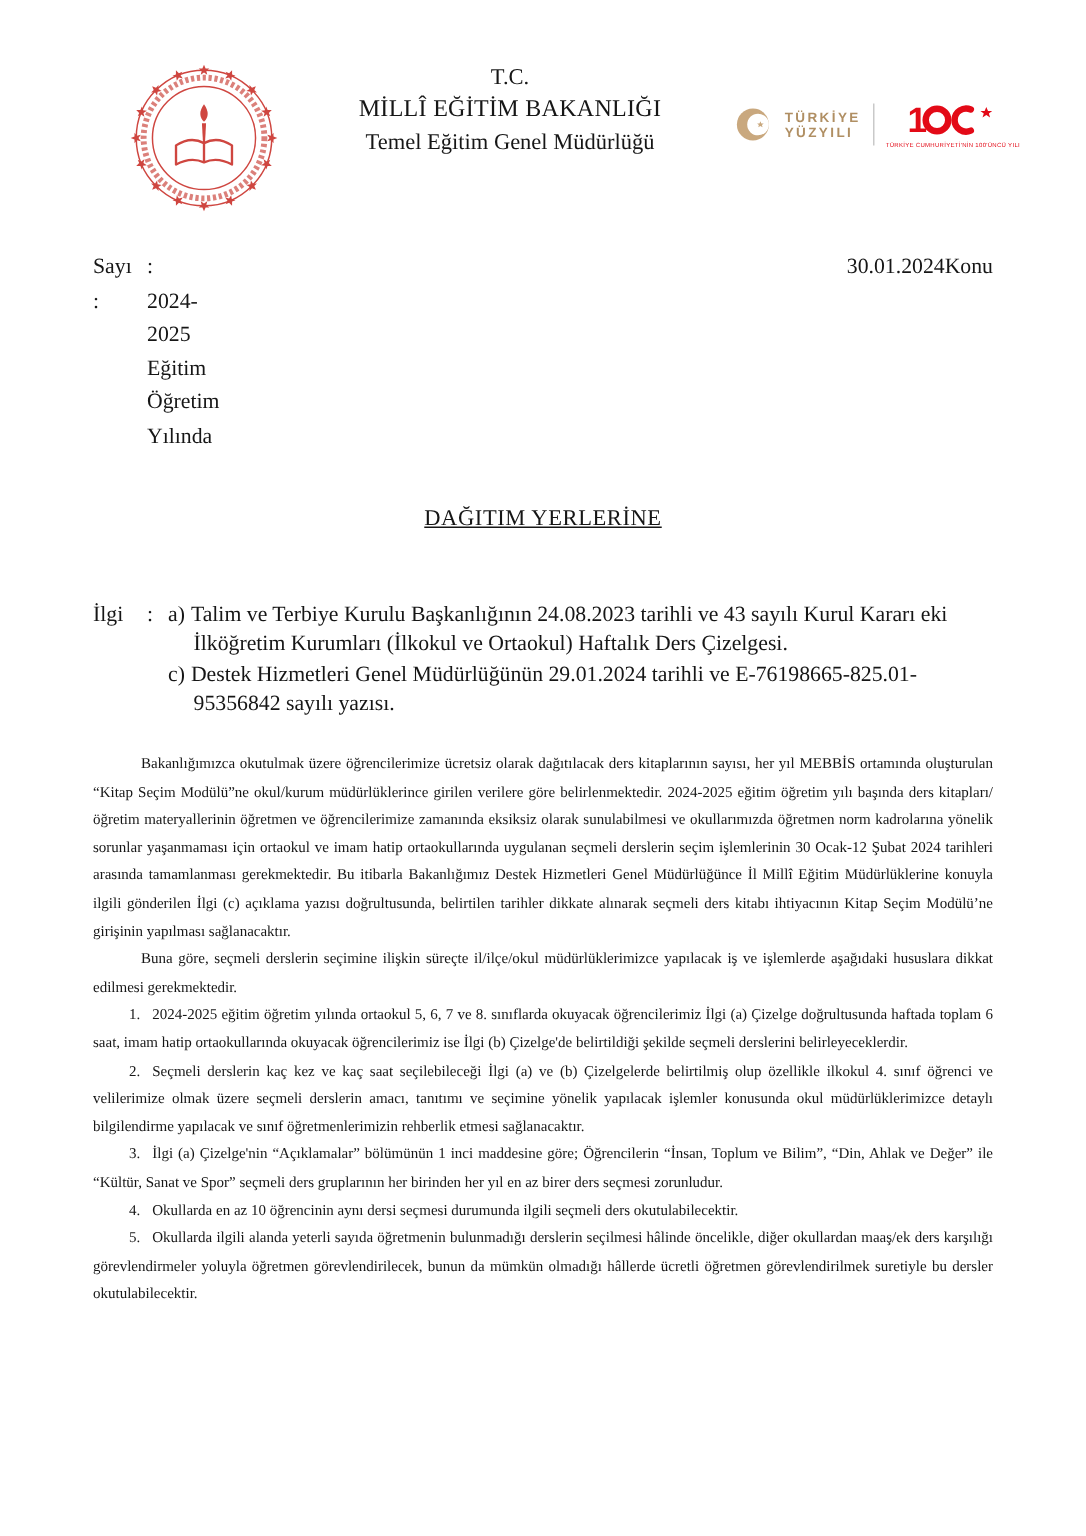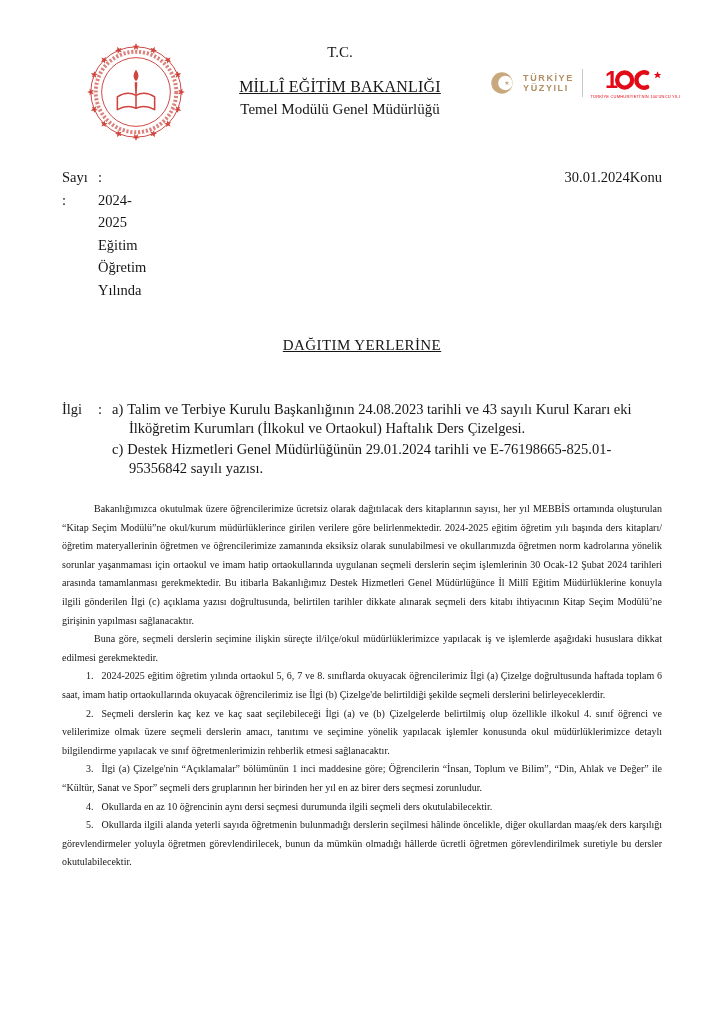--- a/index.html
+++ b/index.html
@@ -8,21 +8,21 @@
     font-family:"Liberation Serif", serif;color:#161616;
     -webkit-font-smoothing:antialiased;
   }
   .page{position:relative;width:724px;height:989px;box-sizing:border-box;padding:38px 62px 0 62px;}
 
   
   .header{display:flex;align-items:flex-start;}
   .emblem-wrap{flex:none;width:108px;margin-left:20px;}
   .header-center{flex:1;text-align:center;padding-top:6px;}
   .h-tc{font-size:15px;}
-  .h-ministry{font-size:16px;margin-top:17px;letter-spacing:0.2px;text-decoration:underline;}
+  .h-ministry{font-size:16px;margin-top:3px;letter-spacing:0.2px;}
   .h-dir{font-size:15px;margin-top:5px;}
   .header-logos{flex:none;width:190px;display:flex;align-items:center;justify-content:flex-end;gap:8px;padding-top:26px;margin-right:-18px;}
   .yy-text{font-family:Liberation Sans, sans-serif;font-weight:bold;font-size:9px;line-height:10px;letter-spacing:1.6px;color:#b08f63;}
   .logo-divider{width:1px;height:28px;background:#c9c9c9;}
   .centenary{display:flex;flex-direction:column;align-items:center;}
   .centenary-caption{font-family:"Liberation Sans", sans-serif;font-size:4px;letter-spacing:0.2px;color:#e30a17;white-space:nowrap;margin-top:1px;}
 
   
   .meta{display:grid;grid-template-columns:36px 12px 1fr auto;margin-top:16px;font-size:14.5px;line-height:22.5px;}
   .meta .date{text-align:right;}
@@ -83,21 +83,21 @@
         <g stroke="#cf4640" fill="none" stroke-width="1.6" stroke-linejoin="round">
           <path d="M36,60 Q46,53.5 55,58.5 Q64,53.5 74,60 L74,73 Q64,67.5 55,71.5 Q46,67.5 36,73 Z"></path>
           <line x1="55" y1="58.5" x2="55" y2="71.5"></line>
         </g>
       </svg>
     </div>
 
     <div class="header-center">
       <div class="h-tc">T.C.</div>
       <div class="h-ministry">MİLLÎ EĞİTİM BAKANLIĞI</div>
-      <div class="h-dir">Temel Modülü Genel Müdürlüğü</div>
+      <div class="h-dir">Temel Eğitim Genel Müdürlüğü</div>
     </div>
 
     <div class="header-logos">
       <svg width="38" height="38" viewBox="0 0 40 40">
         <circle cx="19" cy="20" r="17" fill="#c9a87e"></circle>
         <circle cx="24.5" cy="20" r="11.5" fill="#ffffff"></circle>
         <path fill="#c9a87e" d="M27,16.6 L28,19 L30.5,19 L28.6,20.6 L29.3,23 L27,21.6 L24.7,23 L25.4,20.6 L23.5,19 L26,19 Z"></path>
       </svg>
       <div class="yy-text">
         <div>TÜRKİYE</div>

